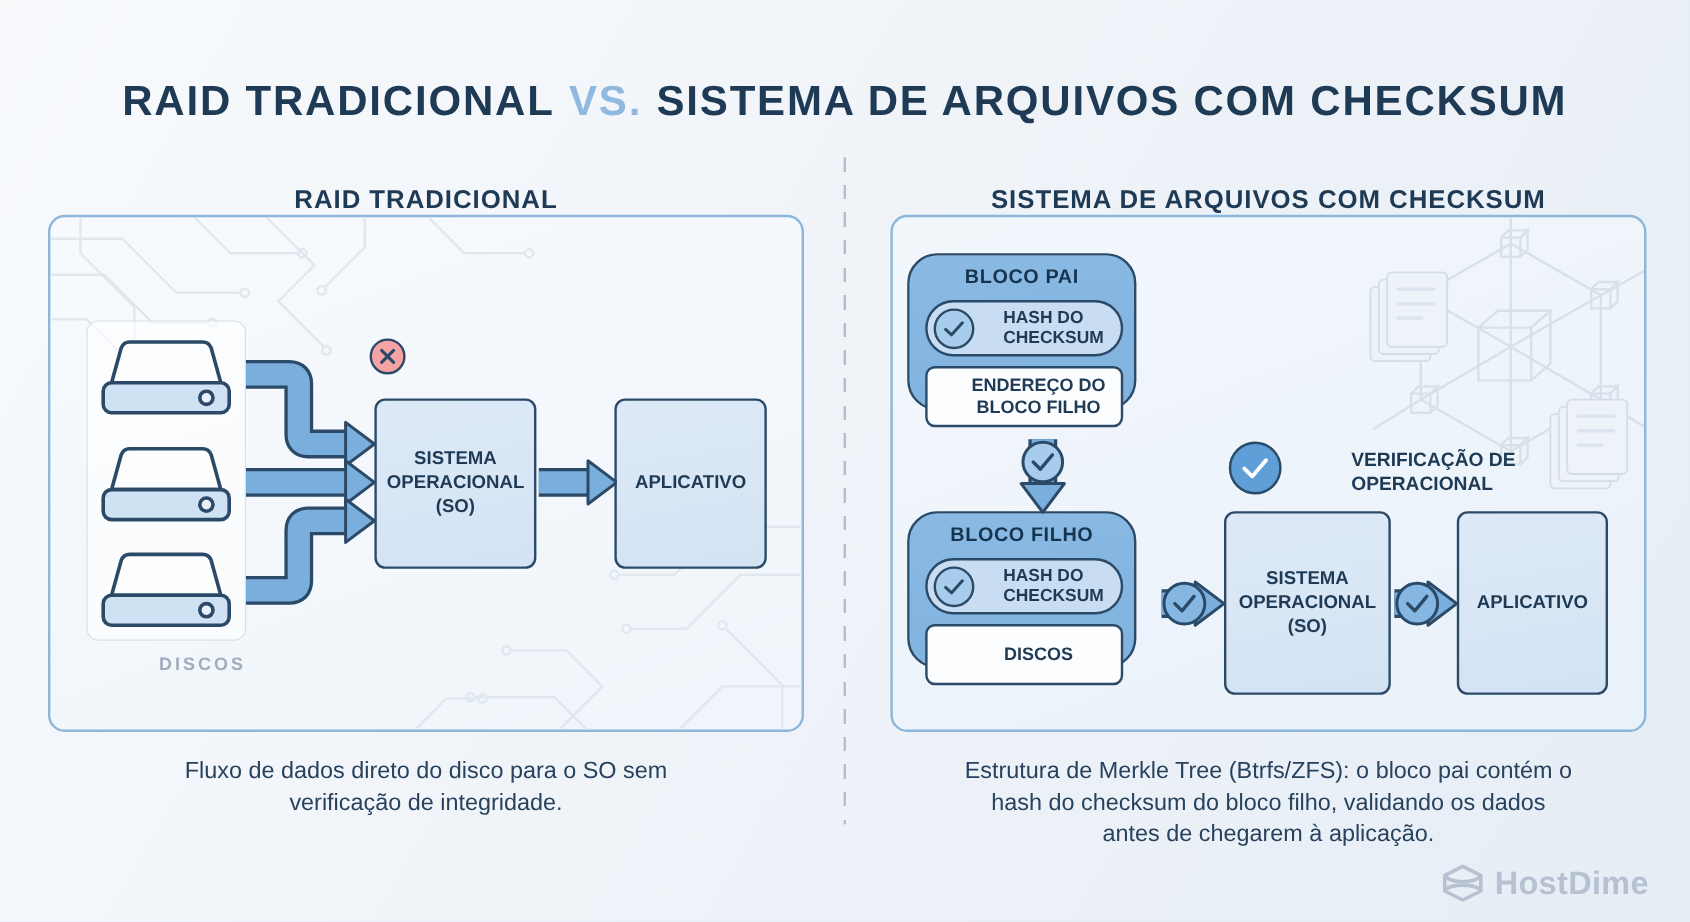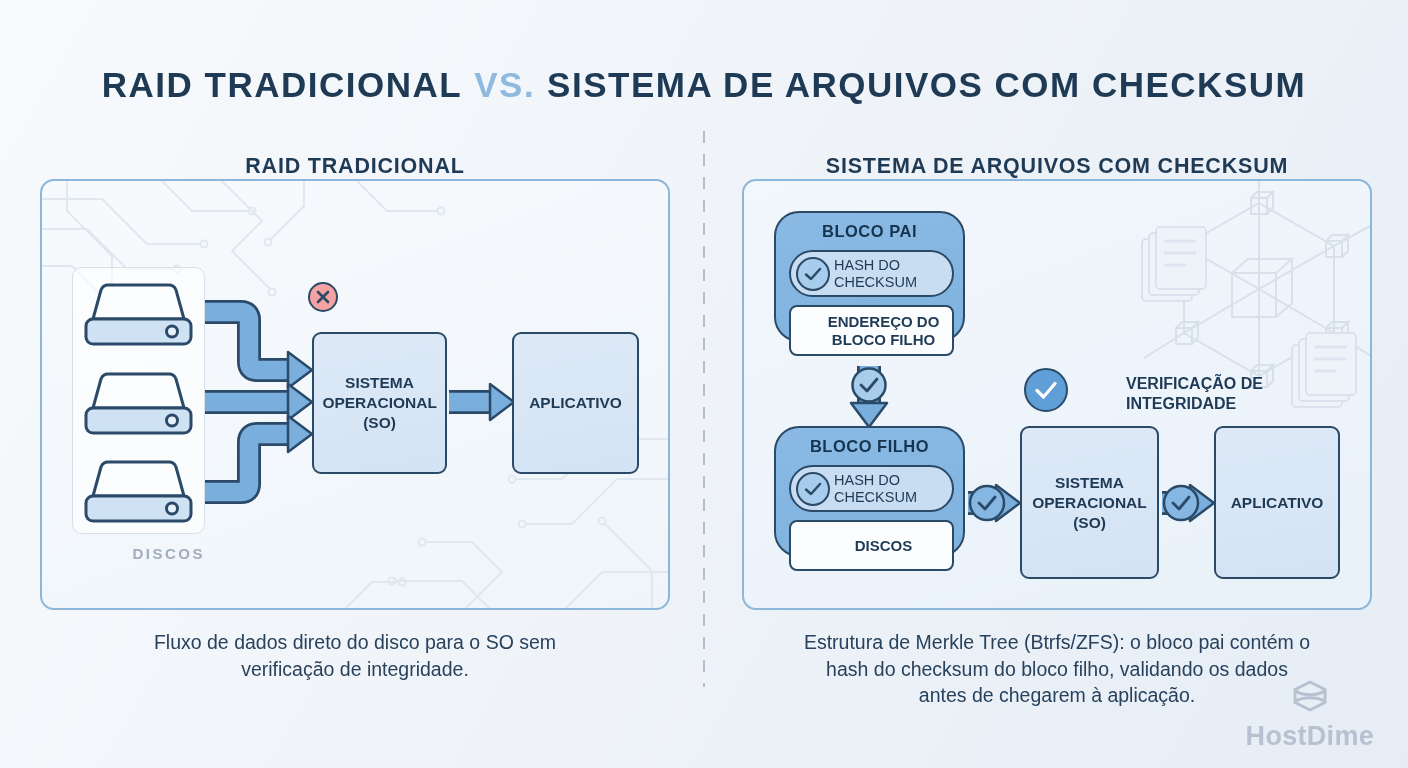--- a/index.html
+++ b/index.html
@@ -40,45 +40,45 @@
     background:#f5a2a2;border:2.5px solid #2b4a68;box-sizing:border-box;
     display:flex;align-items:center;justify-content:center;}
   .warn-text{position:absolute;left:304px;top:96px;width:180px;
     font-size:16px;font-weight:600;line-height:19px;color:#1e3a55;}
   .node{position:absolute;box-sizing:border-box;border:2.5px solid #2b4a68;border-radius:9px;
     background:linear-gradient(170deg,#dde9f7,#d3e3f4);display:flex;align-items:center;justify-content:center;
     text-align:center;font-size:15.5px;font-weight:600;line-height:20px;color:#1e3a55;padding:10px;}
   #l-os{left:270px;top:151px;width:135px;height:142px;}
   #l-app{left:470px;top:151px;width:127px;height:142px;}
   
-  .block{position:absolute;left:30px;width:191px;height:131px;box-sizing:border-box;
+  .block{position:absolute;left:12px;width:191px;height:131px;box-sizing:border-box;
     background:linear-gradient(170deg,#8abae4,#7fb2de);border:2.5px solid #2b4a68;border-radius:25px;}
   #bloco-pai{top:30px;}
   #bloco-filho{top:245px;}
   .block-title{margin-top:9px;text-align:center;font-size:16.5px;font-weight:700;
     letter-spacing:0.5px;color:#17344f;}
   .pill{position:absolute;left:13px;top:37px;width:165px;height:47px;box-sizing:border-box;
     background:#c8ddf1;border:2px solid #2b4a68;border-radius:24px;
     display:flex;align-items:center;padding-left:5px;}
   .pill-check{flex:0 0 34px;width:34px;height:34px;box-sizing:border-box;border-radius:50%;
     background:#a8cdec;border:2px solid #2b4a68;display:flex;align-items:center;justify-content:center;}
-  .pill-label{margin-left:4px;font-size:14.5px;font-weight:400;line-height:16.5px;color:#1e3a55;}
+  .pill-label{margin-left:24px;font-size:14.5px;font-weight:700;line-height:16.5px;color:#1e3a55;}
   .white-box{position:absolute;left:13px;top:92px;width:165px;height:51px;box-sizing:border-box;
     background:#fcfdfe;border:2px solid #2b4a68;border-radius:8px;
     display:flex;flex-direction:column;align-items:center;justify-content:center;
     text-align:center;font-size:15px;font-weight:700;line-height:18px;color:#1e3a55;padding-left:24px;}
   #r-os{left:276px;top:245px;width:139px;height:153px;}
   #r-app{left:470px;top:245px;width:126px;height:153px;}
   .verify-badge{position:absolute;left:280px;top:187px;width:44px;height:44px;border-radius:50%;
     background:#5f9ed7;border:2.5px solid #2b4a68;box-sizing:border-box;
     display:flex;align-items:center;justify-content:center;}
   .verify-text{position:absolute;left:336px;top:193px;width:170px;
     font-size:16px;font-weight:600;line-height:19.5px;color:#1e3a55;margin-left:46px;}
   
-  .brand{position:absolute;right:34px;bottom:16px;display:flex;align-items:center;gap:9px;flex-direction:column;}
+  .brand{position:absolute;right:34px;bottom:16px;display:flex;align-items:center;gap:9px;}
   .brand-name{font-size:27px;font-weight:700;color:#b6c2d2;letter-spacing:0.3px;}
 </style>
 </head>
 <body>
 
 <div class="canvas">
 
   <h1 class="main-title"><span>RAID TRADICIONAL</span><span class="vs">VS.</span><span>SISTEMA DE ARQUIVOS COM CHECKSUM</span></h1>
 
   <h2 class="col-heading" id="left-heading">RAID TRADICIONAL</h2>
@@ -283,21 +283,21 @@
       </div>
     </div>
 
     <div class="verify-badge">
       <svg width="24" height="18" viewBox="0 0 24 18">
         <path d="M3,9.5 L9.5,16 L21,2.5" stroke="#ffffff" stroke-width="3.2" fill="none" stroke-linecap="round" stroke-linejoin="round"></path>
       </svg>
     </div>
     <div class="verify-text">
       <span style="display:block">VERIFICAÇÃO DE</span>
-      <span style="display:block">INTEGRIDADE</span>
+      <span style="display:block">OPERACIONAL</span>
     </div>
 
     <div class="node" id="r-os">SISTEMA OPERACIONAL (SO)</div>
     <div class="node" id="r-app">APLICATIVO</div>
   </div>
 
   <p class="caption" id="right-caption">
     <span>Estrutura de Merkle Tree (Btrfs/ZFS): o bloco pai contém o</span>
     <span>hash do checksum do bloco filho, validando os dados</span>
     <span>antes de chegarem à aplicação.</span>

